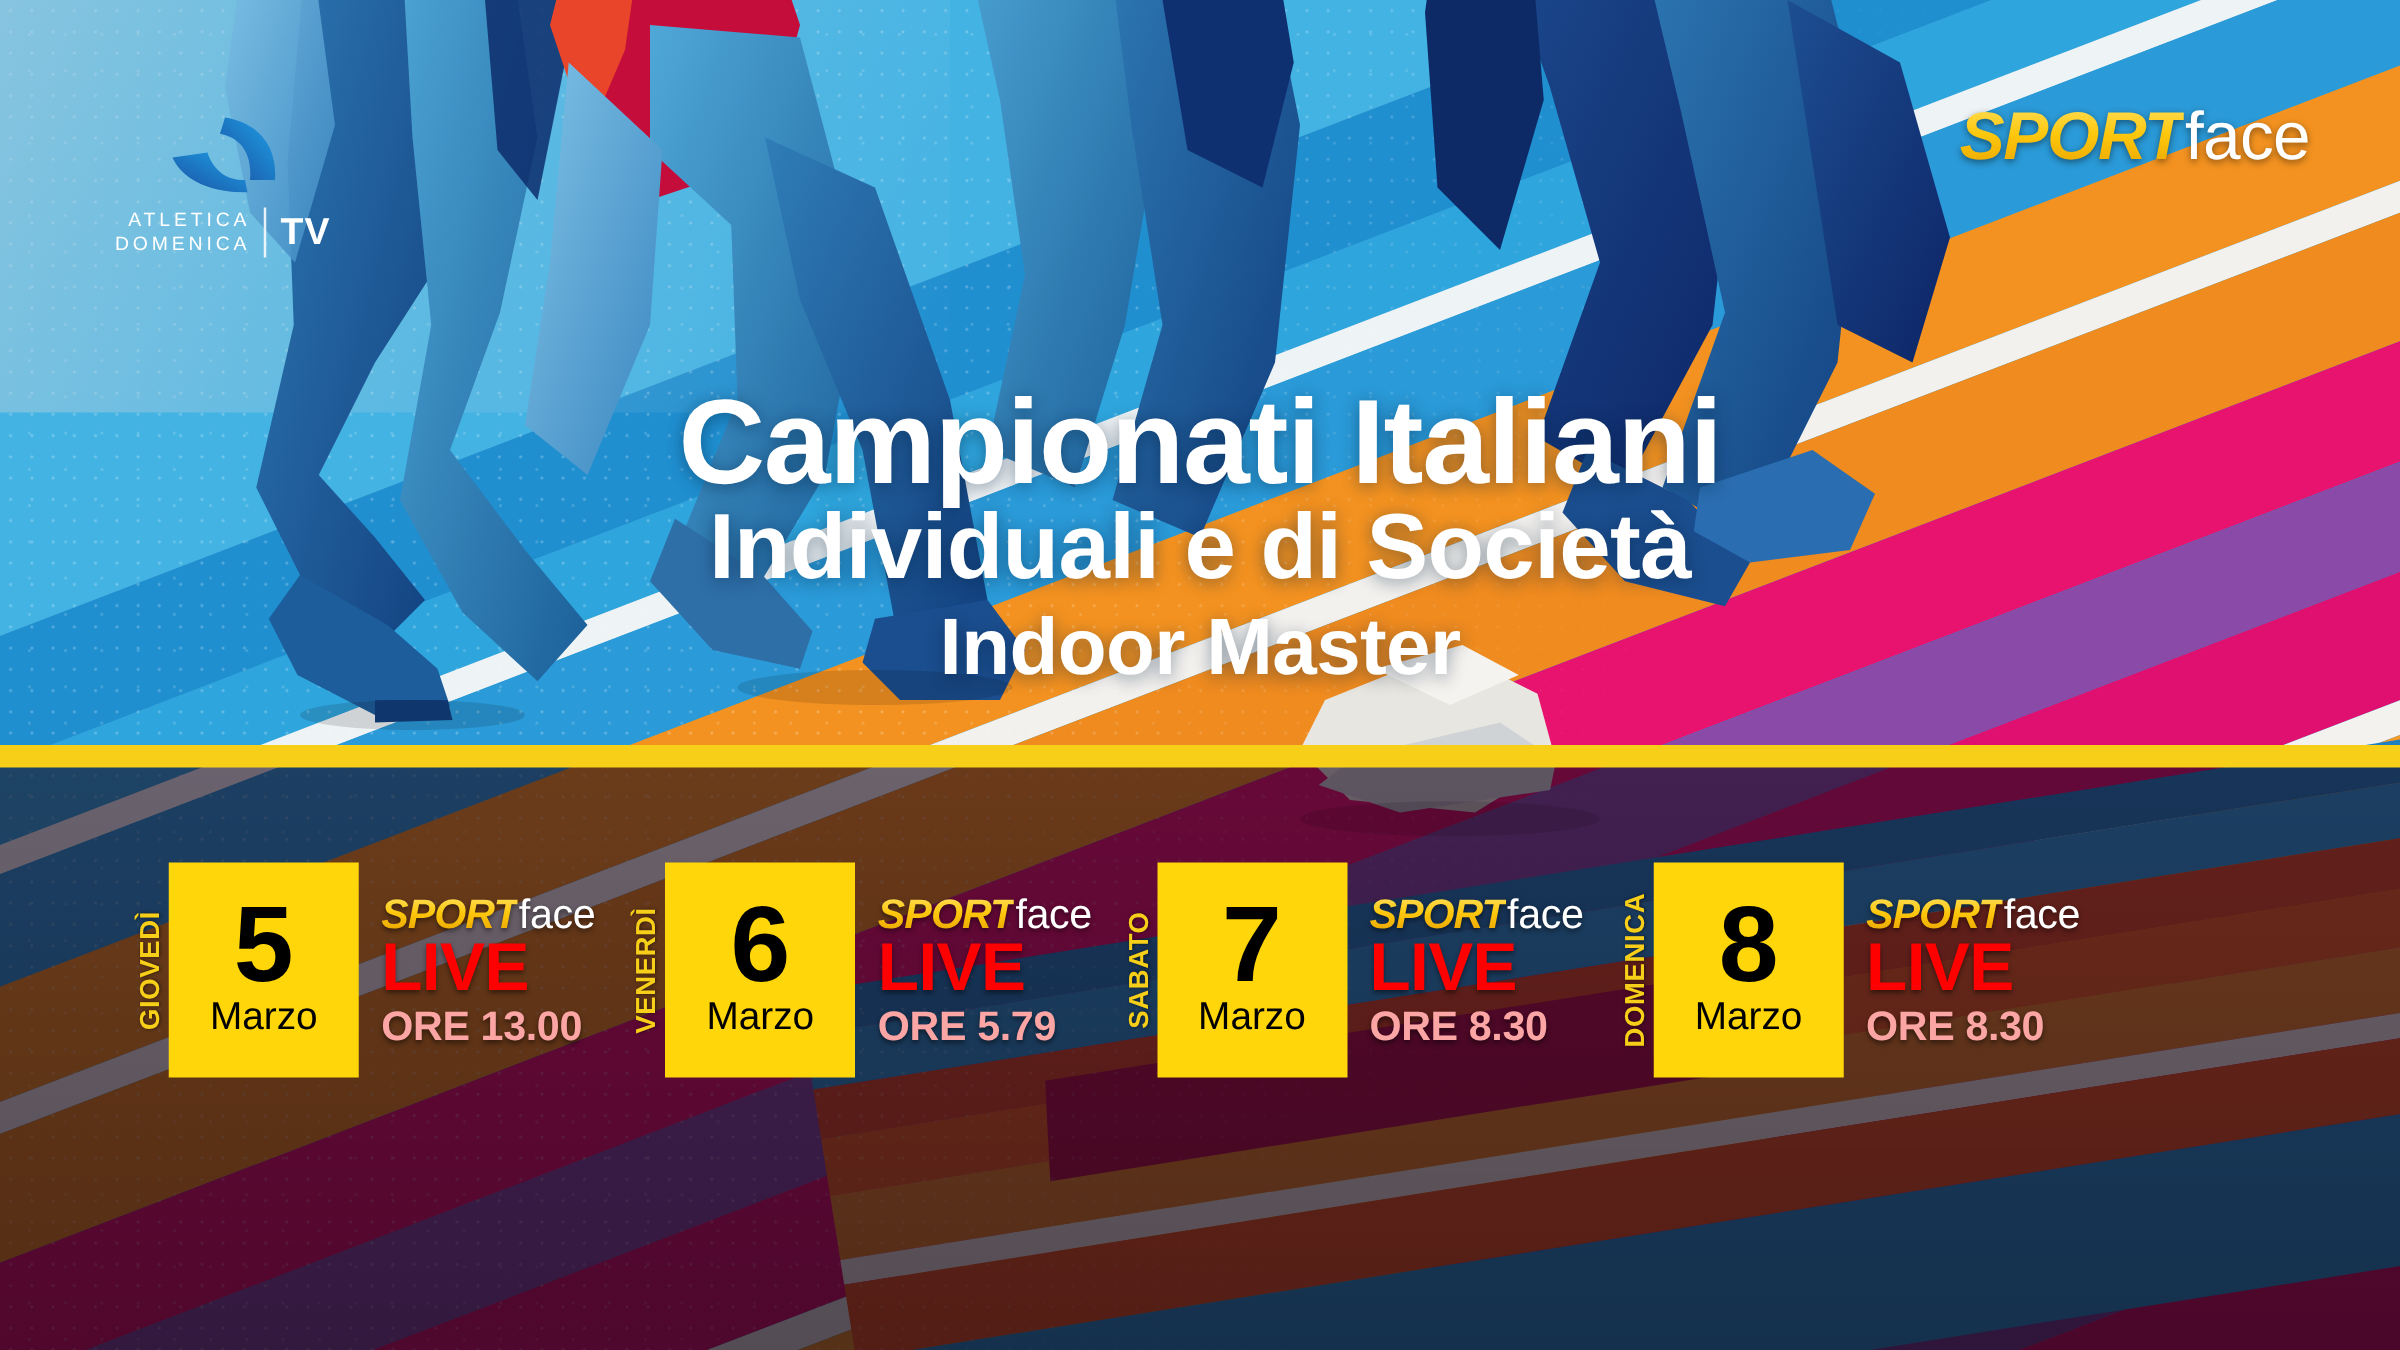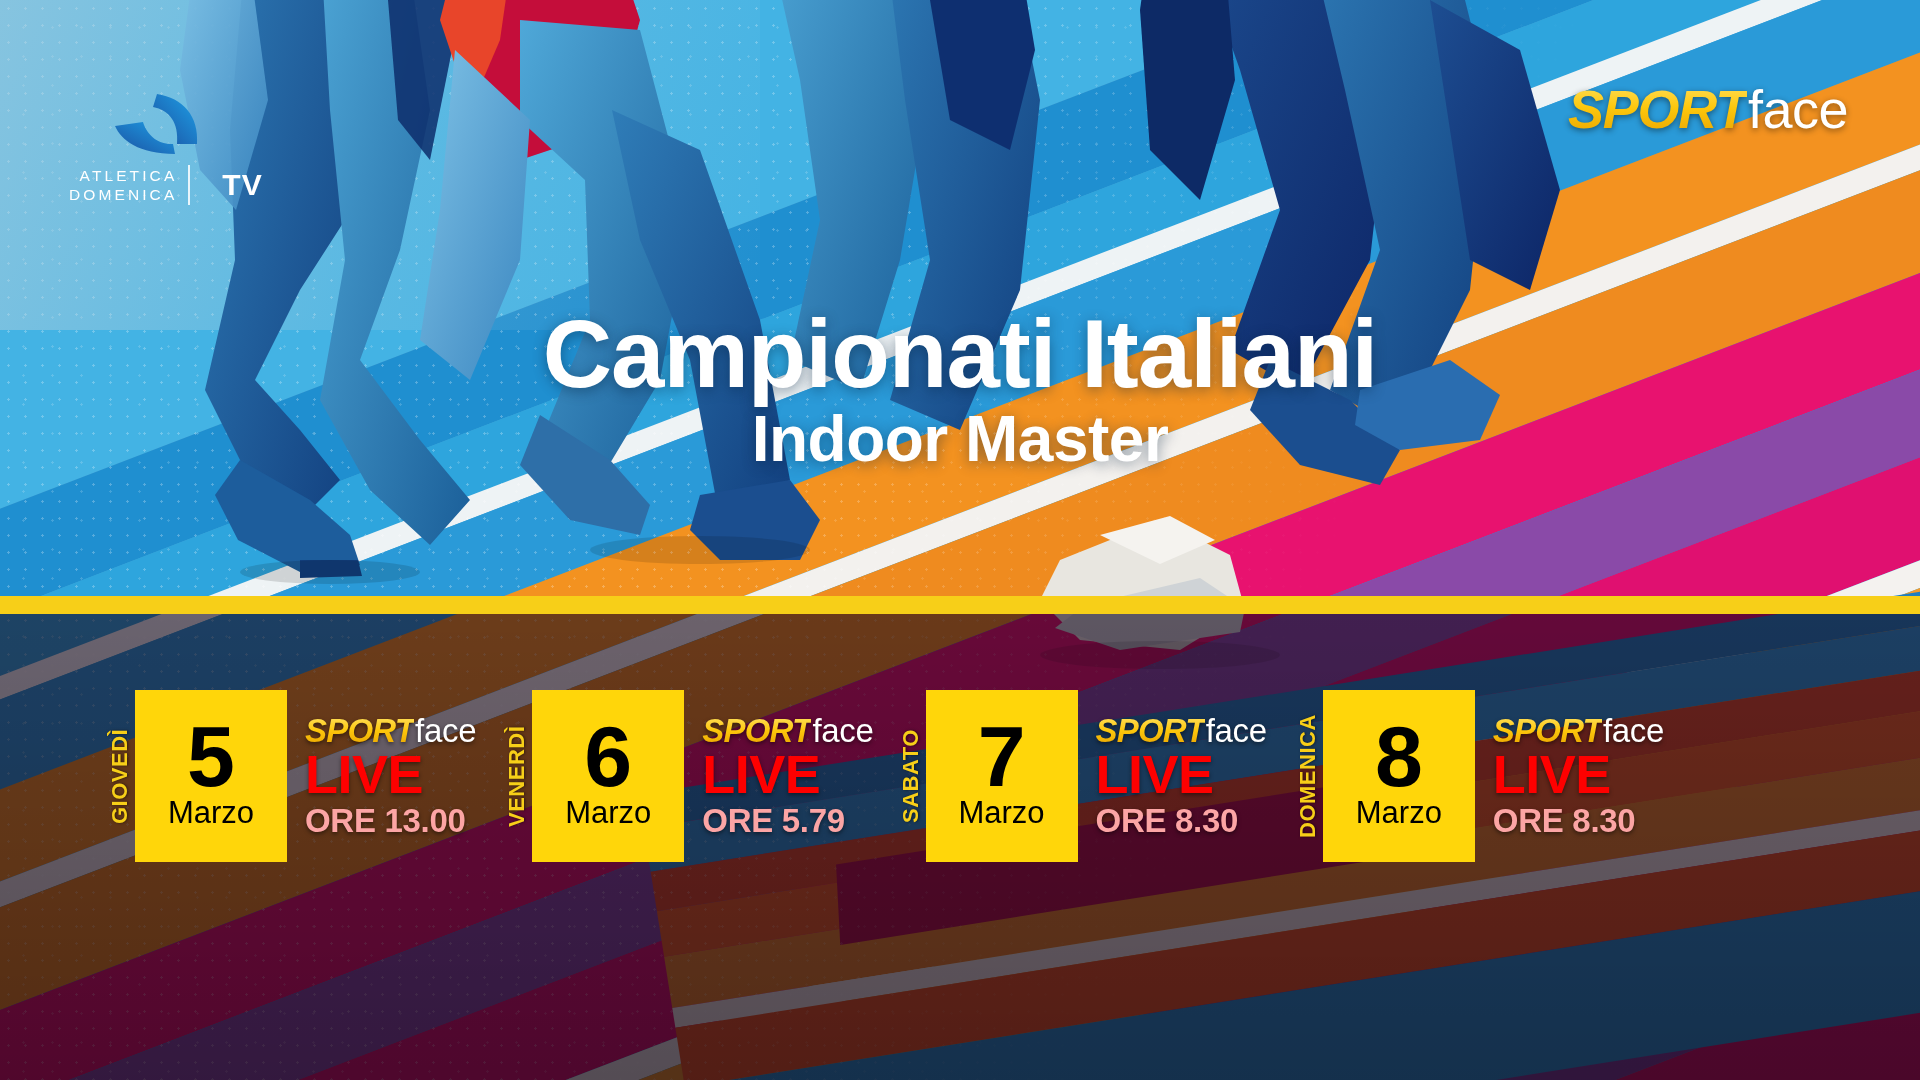--- a/index.html
+++ b/index.html
@@ -73,26 +73,26 @@
     background:linear-gradient(180deg,rgba(0,0,0,.10) 0%,rgba(0,0,0,.30) 100%);}
 
   
   .topfade{position:absolute;left:0;top:0;width:760px;height:330px;
     background:linear-gradient(115deg,rgba(190,210,220,.55) 0%,rgba(190,210,220,.18) 55%,rgba(190,210,220,0) 100%);}
 
   
   .divider{position:absolute;left:0;top:596px;width:1920px;height:18px;background:#f7cf18;z-index:6;}
 
   
-  .atl-logo{position:absolute;left:69px;top:92px;width:230px;z-index:8;}
+  .atl-logo{position:absolute;left:92px;top:92px;width:230px;z-index:8;}
   .atl-swoosh{width:92px;height:62px;margin-left:44px;}
   .atl-text{display:flex;align-items:center;margin-top:7px;}
   .atl-words{color:#ffffff;font-size:15.5px;letter-spacing:3.1px;line-height:19px;font-weight:400;text-align:right;}
   .atl-div{width:2px;height:40px;background:rgba(255,255,255,.85);margin:0 11px;}
-  .atl-tv{color:#ffffff;font-size:30px;font-weight:700;letter-spacing:1px;line-height:30px;margin-left:21px;}
+  .atl-tv{color:#ffffff;font-size:30px;font-weight:700;letter-spacing:1px;line-height:30px;}
 
   
   .sf-top{position:absolute;right:72px;top:78px;z-index:8;display:flex;align-items:baseline;
     filter:drop-shadow(0 2px 3px rgba(0,0,0,.45));}
   .sf-sport{font-size:54px;font-weight:800;letter-spacing:-1.2px;font-style:italic;
     background:linear-gradient(180deg,#ffe266 0%,#fdc70c 48%,#e8a200 100%);
     -webkit-background-clip:text;background-clip:text;color:transparent;}
   .sf-face{font-size:54px;font-weight:300;letter-spacing:-.5px;color:#ffffff;margin-left:1px;}
 
   
@@ -258,20 +258,21 @@
     </div>
   </div>
 
   <div class="sf-top">
     <span class="sf-sport">SPORT</span>
     <span class="sf-face">face</span>
   </div>
 
   <div class="title">
     <div class="t1">Campionati Italiani</div>
+    <div class="t2">Individuali e di Società</div>
     <div class="t3">Indoor Master</div>
   </div>
 
   <div class="cards">
 
     <div class="card">
       <div class="card-dow">GIOVEDÌ</div>
       <div class="card-box">
         <div class="card-day">5</div>
         <div class="card-month">Marzo</div>

